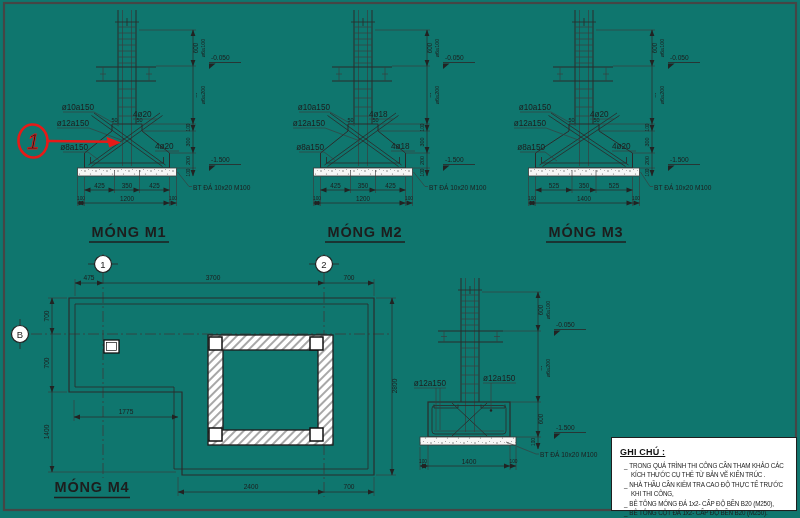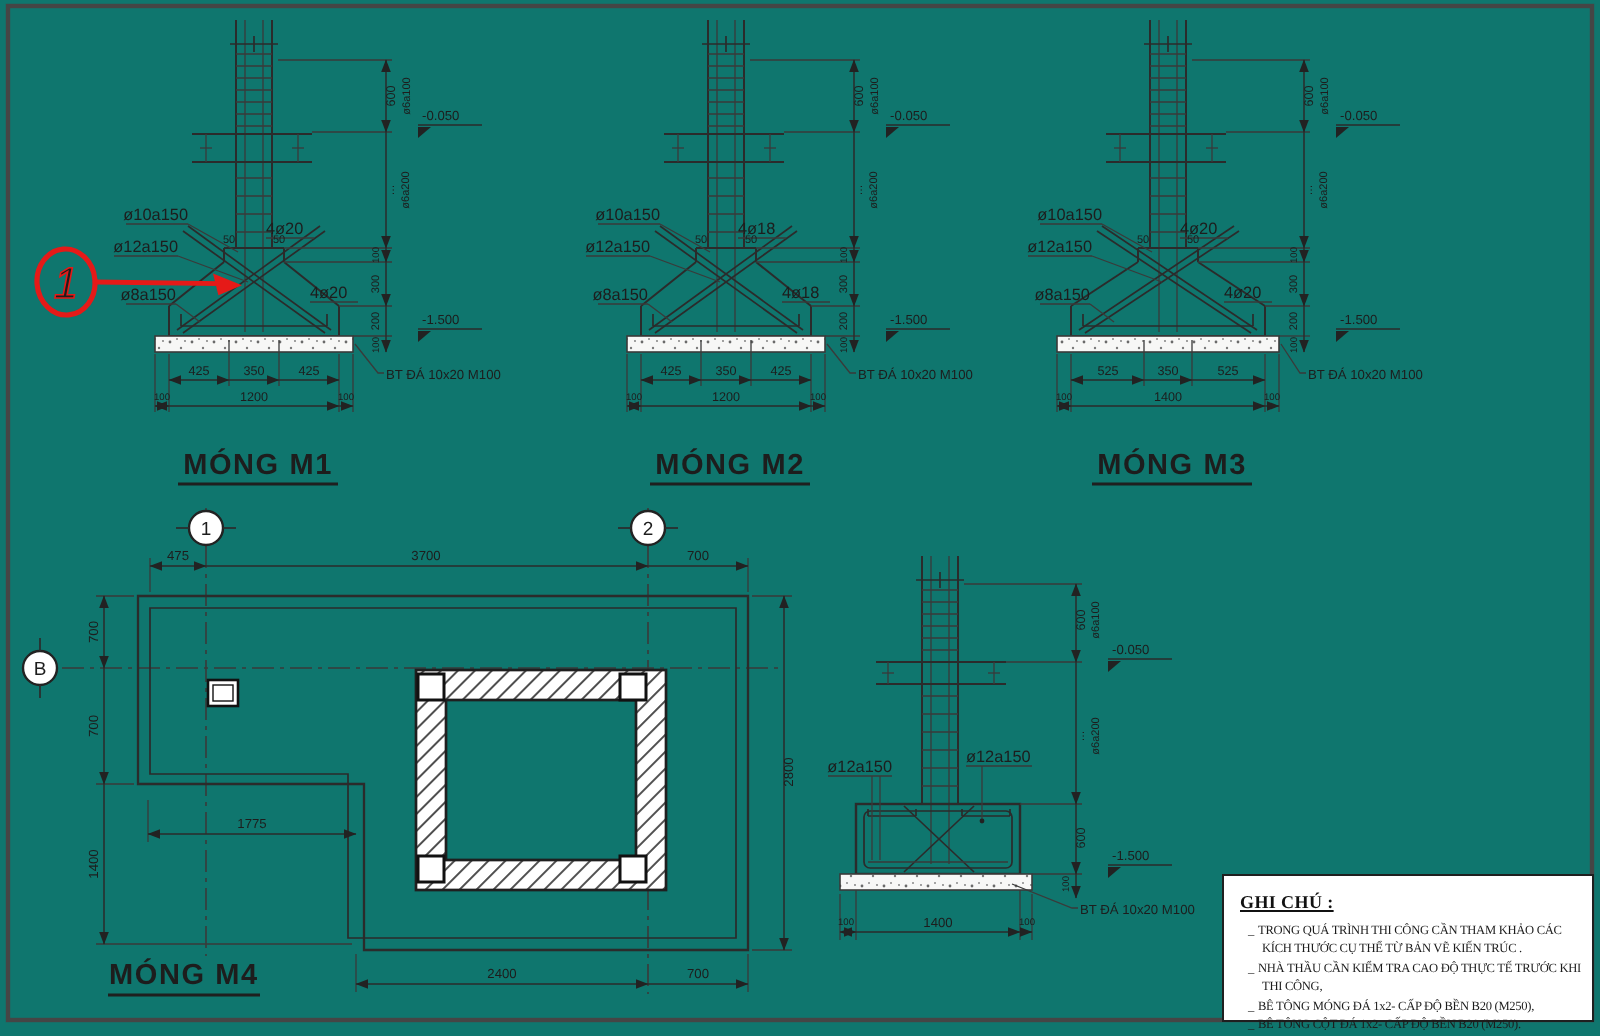--- a/index.html
+++ b/index.html
@@ -13,21 +13,21 @@
   .thick{stroke:#1f1f1f;stroke-width:1.4;fill:none;}
   .dim{stroke:#2b2b2b;stroke-width:0.75;fill:none;}
   .dashdot{stroke:#3a3a3a;stroke-width:0.8;fill:none;stroke-dasharray:11 3 2 3;}
   .t45{font-size:4.8px;} .t5{font-size:5.5px;} .t6{font-size:6.3px;}
   .t65{font-size:6.6px;} .t8{font-size:8.2px;}
   .t9{font-size:9.5px;}
   .title{font-size:14.5px;font-weight:bold;letter-spacing:0.8px;}
   .red{stroke:#e51a18;fill:none;stroke-linecap:round;stroke-linejoin:round;}
   .notes{position:absolute;left:611px;top:437px;width:186px;height:74px;
          box-sizing:border-box;border:1.4px solid #1f1f1f;background:#fff;
-         padding:3px 4px 2px 8px;z-index:5;font-family:Liberation Serif, serif;}
+         padding:3px 4px 2px 8px;z-index:5;}
   .notes-title{font-size:9px;font-weight:bold;text-decoration:underline;
                letter-spacing:0.2px;color:#111;}
   .note-item{font-size:6.3px;line-height:1.5;color:#1c1c1c;padding-left:11px;
              text-indent:-7px;letter-spacing:-0.15px;}
   .note-item .b{margin-right:2px;}
   .notes-body{margin-top:2px;}
 </style>
 </head>
 <body>
 

